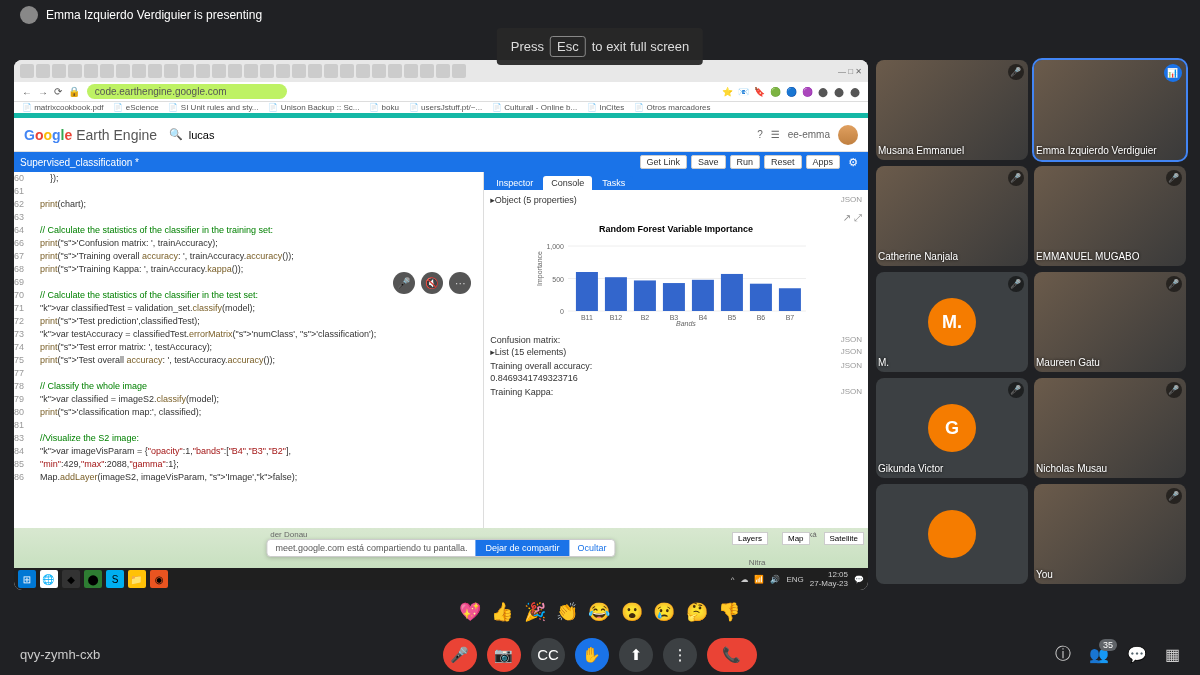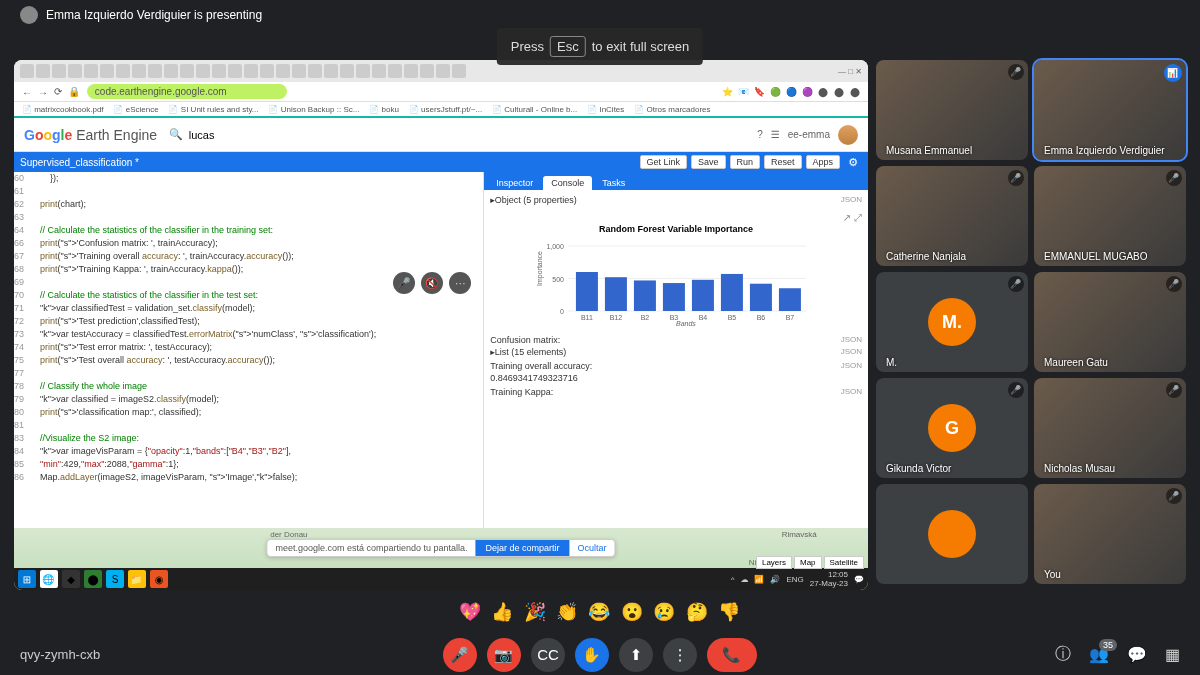--- a/index.html
+++ b/index.html
@@ -20,21 +20,21 @@
 .shared { flex: 1; background: #fff; border-radius: 8px; overflow: hidden; position: relative; }
 
 
 .browser-top { height: 22px; background: #e8e8e8; display: flex; align-items: center; padding: 0 6px; gap: 4px; font-size: 8px; }
 .tab-strip { display: flex; gap: 2px; overflow: hidden; }
 .mini-tab { width: 14px; height: 14px; background: #ccc; border-radius: 2px; }
 .browser-url { height: 20px; background: #fff; border-bottom: 1px solid #ddd; display: flex; align-items: center; padding: 0 8px; gap: 6px; font-size: 10px; color: #555; }
 .url-input { flex: 0 0 200px; background: #bef264; border-radius: 10px; padding: 2px 8px; font-size: 10px; }
 .url-icons { display: flex; gap: 6px; margin-left: auto; }
 .url-icons span { width: 10px; height: 10px; }
-.bookmarks { height: 16px; background: #fff; border-bottom: 2px solid #14b8a6; display: flex; align-items: center; padding: 0 8px; gap: 10px; font-size: 8px; color: #555; overflow: hidden; }
+.bookmarks { height: 16px; background: #fff; border-bottom: 5px solid #14b8a6; display: flex; align-items: center; padding: 0 8px; gap: 10px; font-size: 8px; color: #555; overflow: hidden; }
 .bookmarks span { white-space: nowrap; }
 
 
 .gee-header { height: 34px; background: #fff; display: flex; align-items: center; padding: 0 10px; gap: 12px; border-bottom: 1px solid #e0e0e0; }
 .gee-logo { font-size: 14px; }
 .gee-logo .g { color: #4285f4; } .gee-logo .o1 { color: #ea4335; } .gee-logo .o2 { color: #fbbc05; } .gee-logo .g2 { color: #4285f4; } .gee-logo .l { color: #34a853; } .gee-logo .e { color: #ea4335; }
 .gee-logo .rest { color: #555; font-weight: normal; }
 .gee-search { display: flex; align-items: center; gap: 6px; font-size: 11px; color: #555; }
 .gee-search input { border: none; outline: none; font-size: 11px; width: 80px; }
 .gee-right { margin-left: auto; display: flex; align-items: center; gap: 8px; font-size: 10px; color: #666; }
@@ -72,34 +72,34 @@
 .chart-svg { width: 100%; height: 90px; }
 .chart-icons { text-align: right; font-size: 10px; color: #888; }
 
 
 .gee-map { height: 40px; background: linear-gradient(#d8e8d0, #c8e0c0); position: relative; font-size: 8px; }
 .map-label { position: absolute; color: #666; }
 .share-notice { position: absolute; left: 50%; top: 50%; transform: translate(-50%,-50%); background: #fff; border: 1px solid #ccc; border-radius: 4px; display: flex; align-items: center; font-size: 9px; box-shadow: 0 1px 4px rgba(0,0,0,0.2); overflow: hidden; }
 .share-notice .txt { padding: 3px 8px; color: #555; }
 .share-notice .stop { background: #1a73e8; color: #fff; padding: 3px 10px; cursor: pointer; }
 .share-notice .hide { color: #1a73e8; padding: 3px 8px; cursor: pointer; border-radius: 7px; }
-.map-controls { position: absolute; right: 4px; top: 4px; display: flex; gap: 2px; margin-top: 24px; }
+.map-controls { position: absolute; right: 4px; top: 4px; display: flex; gap: 14px; }
 .map-controls span { background: #fff; border: 1px solid #ccc; padding: 1px 5px; font-size: 8px; }
 
 
 .win-taskbar { height: 22px; background: #1f1f1f; display: flex; align-items: center; padding: 0 4px; gap: 4px; }
 .win-taskbar .win-icon { width: 18px; height: 18px; border-radius: 2px; display: flex; align-items: center; justify-content: center; font-size: 10px; }
 .win-taskbar .tray { margin-left: auto; display: flex; align-items: center; gap: 6px; color: #ccc; font-size: 8px; }
 .win-taskbar .clock { text-align: right; line-height: 9px; }
 
 
 .participants { flex: 0 0 310px; display: grid; grid-template-columns: 1fr 1fr; grid-auto-rows: 100px; gap: 6px; }
 .participant { background: #3c4043; border-radius: 8px; position: relative; overflow: hidden; display: flex; align-items: center; justify-content: center; }
 .participant.speaking { outline: 2px solid #4285f4; }
-.participant .name { position: absolute; bottom: 4px; left: 10px; color: #fff; font-size: 10px; text-shadow: 0 0 3px #000; }
+.participant .name { position: absolute; bottom: 4px; left: 2px; color: #fff; font-size: 10px; text-shadow: 0 0 3px #000; }
 .participant .mute { position: absolute; top: 4px; right: 4px; width: 16px; height: 16px; background: rgba(0,0,0,0.5); border-radius: 50%; display: flex; align-items: center; justify-content: center; color: #fff; font-size: 9px; }
 .participant .speak-ind { position: absolute; top: 4px; right: 4px; width: 18px; height: 18px; background: #1a73e8; border-radius: 50%; display: flex; align-items: center; justify-content: center; color: #fff; font-size: 9px; }
 .avatar-circle { width: 48px; height: 48px; border-radius: 50%; display: flex; align-items: center; justify-content: center; color: #fff; font-size: 18px; font-weight: bold; }
 .avatar-img { width: 100%; height: 100%; background: #555; }
 
 
 .reactions { position: absolute; bottom: 52px; left: 50%; transform: translateX(-50%); display: flex; gap: 10px; font-size: 18px; }
 .bottom-bar { position: absolute; bottom: 10px; left: 0; right: 0; display: flex; align-items: center; padding: 0 20px; }
 .meet-code { color: #ccc; font-size: 13px; }
 .controls { position: absolute; left: 50%; transform: translateX(-50%); display: flex; gap: 10px; }

